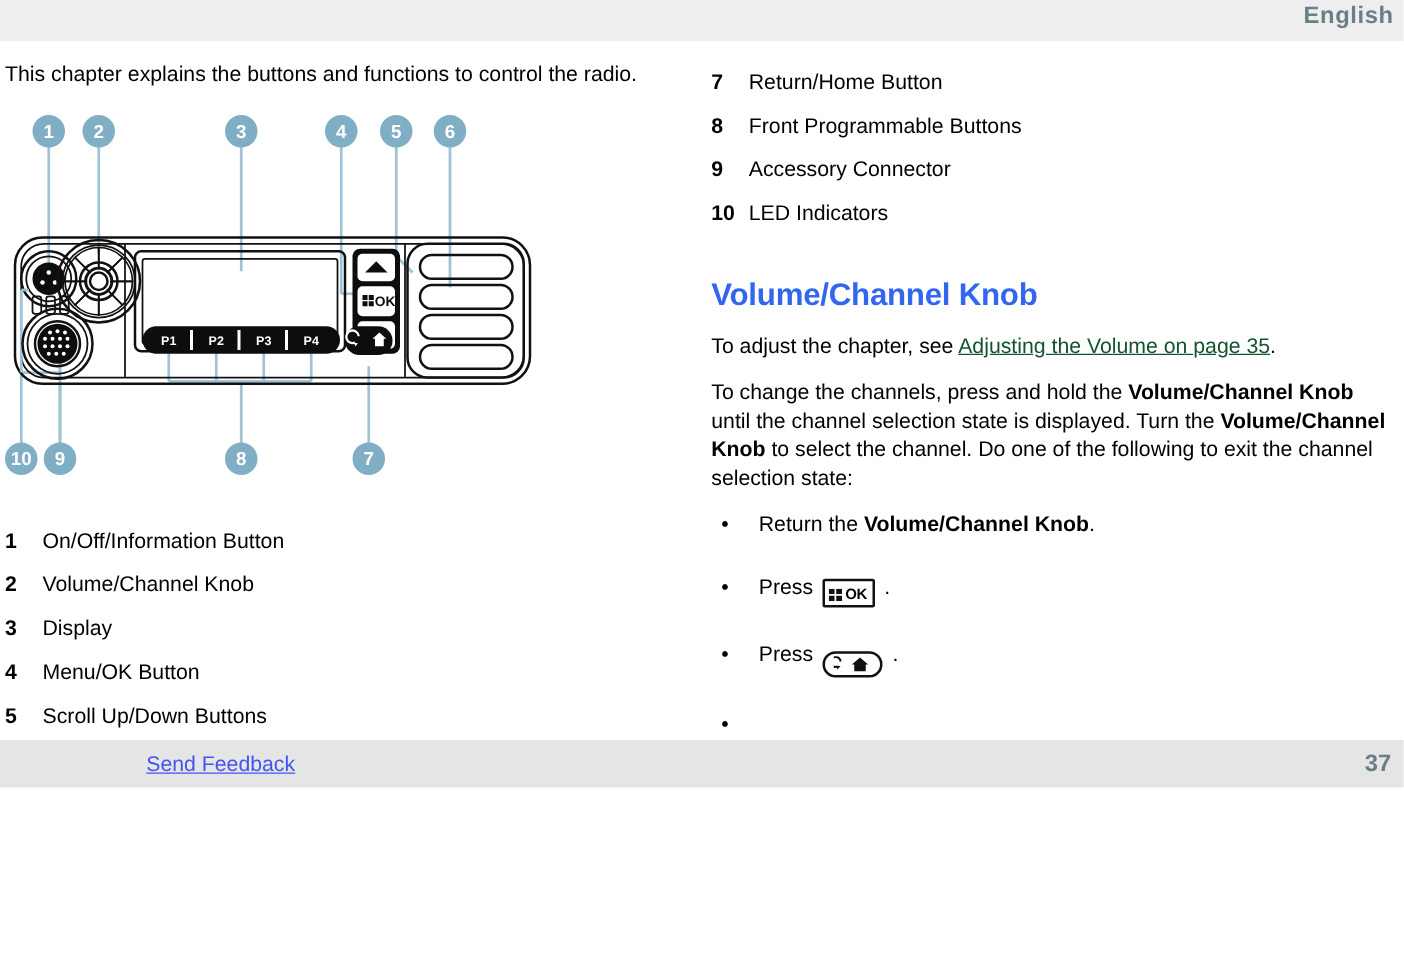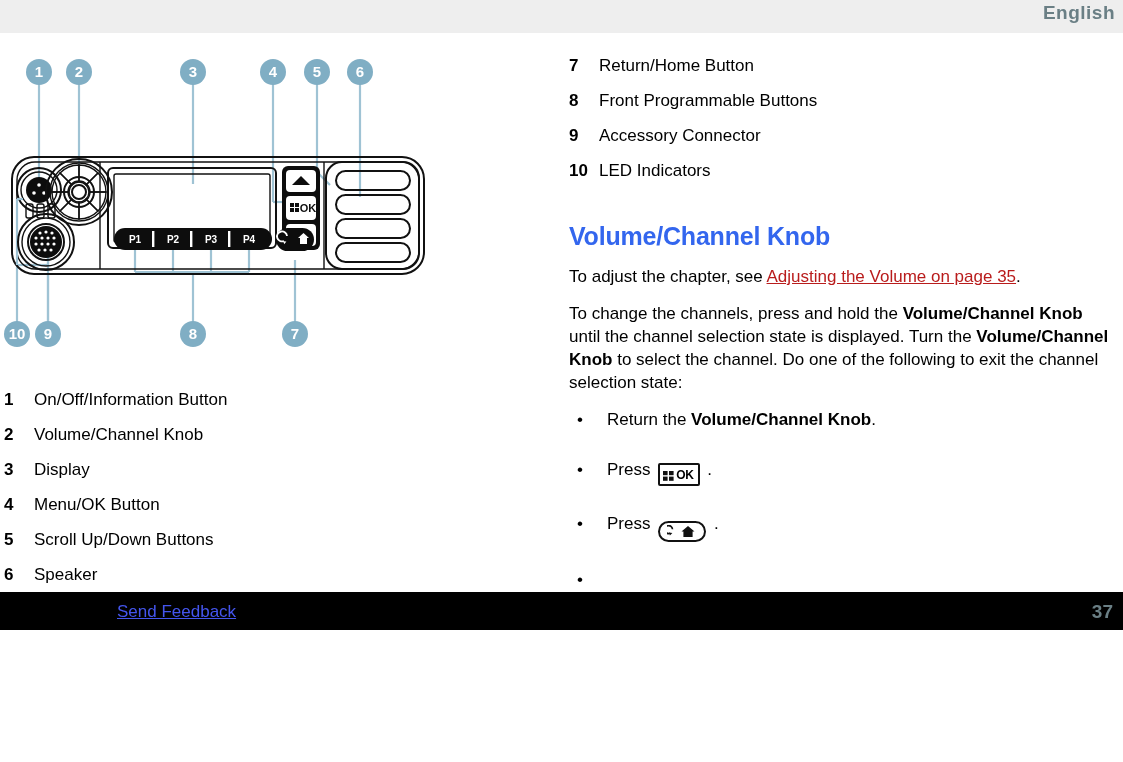--- a/index.html
+++ b/index.html
@@ -52,21 +52,21 @@
     font-weight: bold;
     color: #3366ee;
     letter-spacing: -0.2px;
   }
   p.body {
     margin: 0 0 14px 0;
     font-size: 17px;
     line-height: 23px;
     color: #000000;
   }
-  .xref { color: #b91c1c; }
+  .xref { color: #14532d; }
   .bold { font-weight: bold; }
 
   
   .legend { margin: 0; padding: 0; list-style: none; }
   .legend li {
     position: relative;
     font-size: 17px;
     line-height: 35px;
     color: #000;
     padding-left: 30px;
@@ -134,21 +134,21 @@
     position: relative;
     width: 530px; height: 330px;
     margin-top: 4px;
   }
   .diagram svg { display: block; }
 
   
   .footer-band {
     position: absolute; left: 0; bottom: 0;
     width: 1123px; height: 38px;
-    background: #000000;
+    background: #e5e5e5;
   }
   .send-feedback {
     position: absolute; left: 117px; bottom: 8px;
     font-size: 17px;
     color: #4455ee;
   }
   .page-num {
     position: absolute; right: 10px; bottom: 7px;
     font-size: 19px; font-weight: bold;
     color: #6a7f85;
@@ -160,20 +160,21 @@
 
 <div class="page">
 
   <div class="header-band">
     <div class="header-lang">English</div>
   </div>
 
   <div class="col-left">
 
 
+    <p class="body">This chapter explains the buttons and functions to control the radio.</p>
 
     <div class="diagram">
       <svg width="530" height="330" viewBox="0 0 530 330" xmlns="http://www.w3.org/2000/svg">
         <defs>
           <style>
             .cl { stroke:#9fc3d4; stroke-width:2.2; fill:none; }
             .ln { stroke:#111; stroke-width:2; fill:none; }
             .ln-thin { stroke:#111; stroke-width:1.4; fill:none; }
             .blk { fill:#0d0d0d; }
             .wht { fill:#ffffff; }

